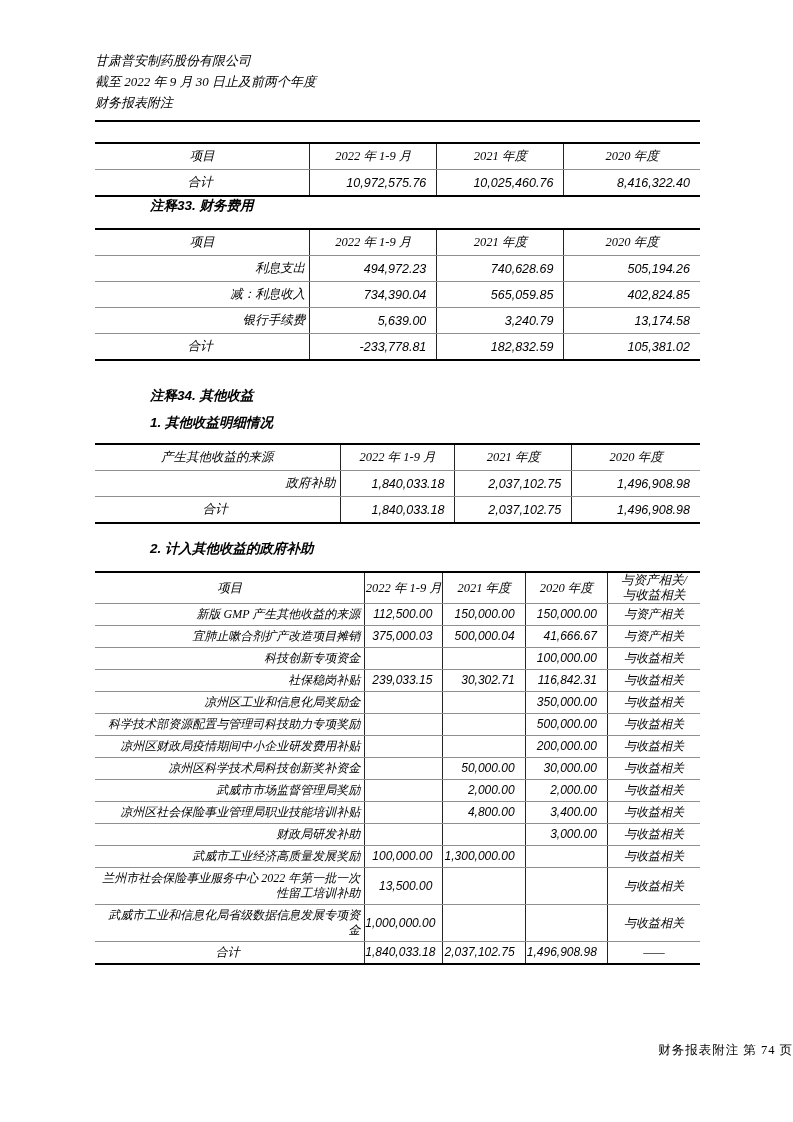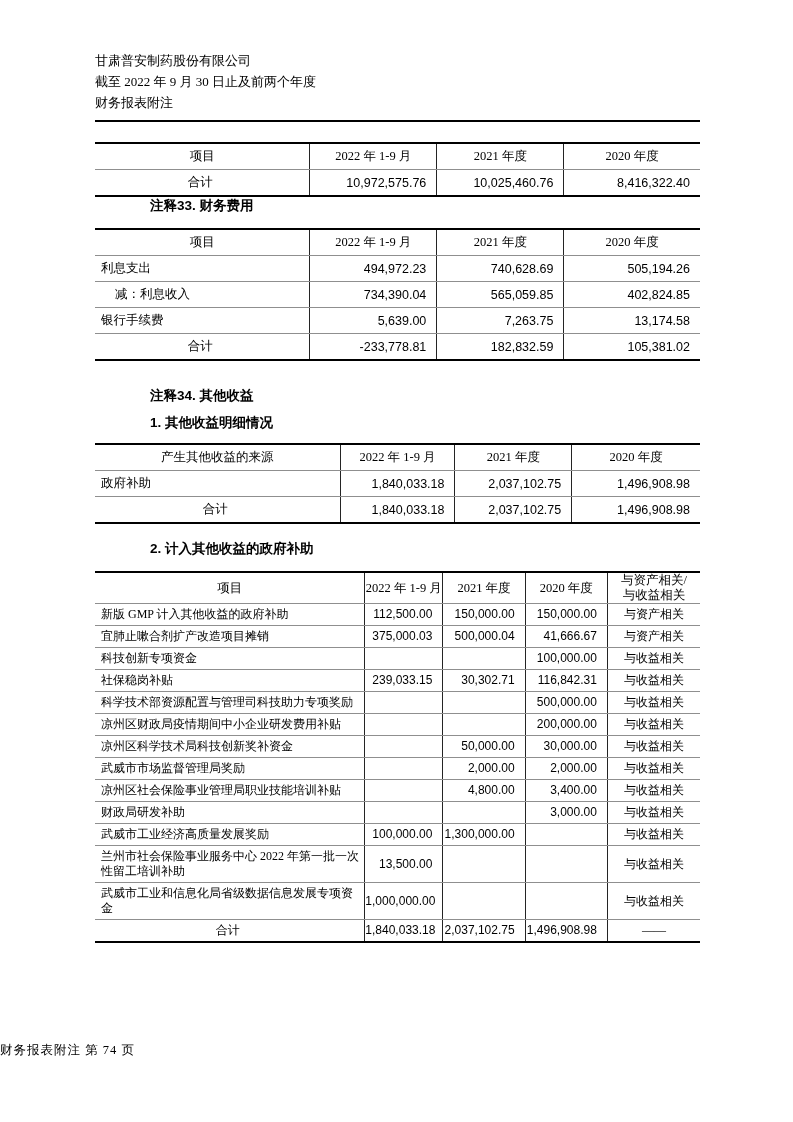--- a/index.html
+++ b/index.html
@@ -1,21 +1,21 @@
 <!DOCTYPE html>
 <html><head>
 <meta charset="utf-8">
 <style>
   html,body { margin:0; padding:0; }
   body {
     width:793px; height:1122px; background:#ffffff; position:relative;
     font-family:"Liberation Serif","DejaVu Serif",serif; color:#000;
     overflow:hidden;
   }
-  .content { position:absolute; left:95px; top:0; width:605px; }
+  .content { position:absolute; left:95px; top:0; width:605px;font-style:italic; }
 
   .doc-header { padding-top:50px; font-size:13px; line-height:21px; }
   .header-rule { margin-top:7px; border-top:2px solid #000; height:0; }
 
   .note-heading {
     font-family:"Liberation Sans","DejaVu Sans",sans-serif;
     font-weight:bold; font-size:13.5px; line-height:18px; margin-left:55px;
   }
   .h-note33 { margin-bottom:13px; }
   .h-note34 { margin-top:26px; }
@@ -36,32 +36,32 @@
 
   
   .t-a { margin-top:0; }
   .t-a th, .t-a td { height:25px; font-size:12.5px; padding:0; }
   #t-carryover { margin-top:20px; }
 
   
   .t-b th { height:30px; line-height:15px; font-size:12.5px; padding:0; }
   .t-b td { height:15px; line-height:15px; font-size:12px; padding:3px 0; }
 
-  .lbl { text-align:left; padding-left:6px !important; padding-right:4px !important; }
+  .lbl { text-align:right; padding-left:6px !important; padding-right:4px !important; }
   .lbl.ctr { text-align:center; padding-left:0 !important; }
   .lbl.ind { padding-left:20px !important; }
   .num {
     text-align:right; padding-right:10px !important;
     font-family:"Liberation Sans","DejaVu Sans",sans-serif;
   }
   .rel { text-align:center; }
 
   .page-footer {
     position:absolute; top:1042px; left:0; width:793px;
-    text-align:left; font-size:12.5px; letter-spacing:1px;
+    text-align:right; font-size:12.5px; letter-spacing:1px;
   }
 </style>
 </head>
 <body>
 
 <div class="content">
 
   <div class="doc-header">
     <div>甘肃普安制药股份有限公司</div>
     <div>截至 2022 年 9 月 30 日止及前两个年度</div>
@@ -120,21 +120,21 @@
         </tr>
         <tr>
           <td class="lbl ind">减：利息收入</td>
           <td class="num">734,390.04</td>
           <td class="num">565,059.85</td>
           <td class="num">402,824.85</td>
         </tr>
         <tr>
           <td class="lbl">银行手续费</td>
           <td class="num">5,639.00</td>
-          <td class="num">7,263.75</td>
+          <td class="num">3,240.79</td>
           <td class="num">13,174.58</td>
         </tr>
         <tr>
           <td class="lbl ctr">合计</td>
           <td class="num">-233,778.81</td>
           <td class="num">182,832.59</td>
           <td class="num">105,381.02</td>
         </tr>
       </tbody>
     </table>
@@ -188,21 +188,21 @@
           <th>项目</th>
           <th>2022 年 1-9 月</th>
           <th>2021 年度</th>
           <th>2020 年度</th>
           <th>与资产相关/
 与收益相关</th>
         </tr>
       </thead>
       <tbody>
         <tr>
-          <td class="lbl">新版 GMP 计入其他收益的政府补助</td>
+          <td class="lbl">新版 GMP 产生其他收益的来源</td>
           <td class="num">112,500.00</td>
           <td class="num">150,000.00</td>
           <td class="num">150,000.00</td>
           <td class="rel">与资产相关</td>
         </tr>
         <tr>
           <td class="lbl">宜肺止嗽合剂扩产改造项目摊销</td>
           <td class="num">375,000.03</td>
           <td class="num">500,000.04</td>
           <td class="num">41,666.67</td>
@@ -216,20 +216,27 @@
           <td class="rel">与收益相关</td>
         </tr>
         <tr>
           <td class="lbl">社保稳岗补贴</td>
           <td class="num">239,033.15</td>
           <td class="num">30,302.71</td>
           <td class="num">116,842.31</td>
           <td class="rel">与收益相关</td>
         </tr>
         <tr>
+          <td class="lbl">凉州区工业和信息化局奖励金</td>
+          <td class="num"></td>
+          <td class="num"></td>
+          <td class="num">350,000.00</td>
+          <td class="rel">与收益相关</td>
+        </tr>
+        <tr>
           <td class="lbl">科学技术部资源配置与管理司科技助力专项奖励</td>
           <td class="num"></td>
           <td class="num"></td>
           <td class="num">500,000.00</td>
           <td class="rel">与收益相关</td>
         </tr>
         <tr>
           <td class="lbl">凉州区财政局疫情期间中小企业研发费用补贴</td>
           <td class="num"></td>
           <td class="num"></td>

